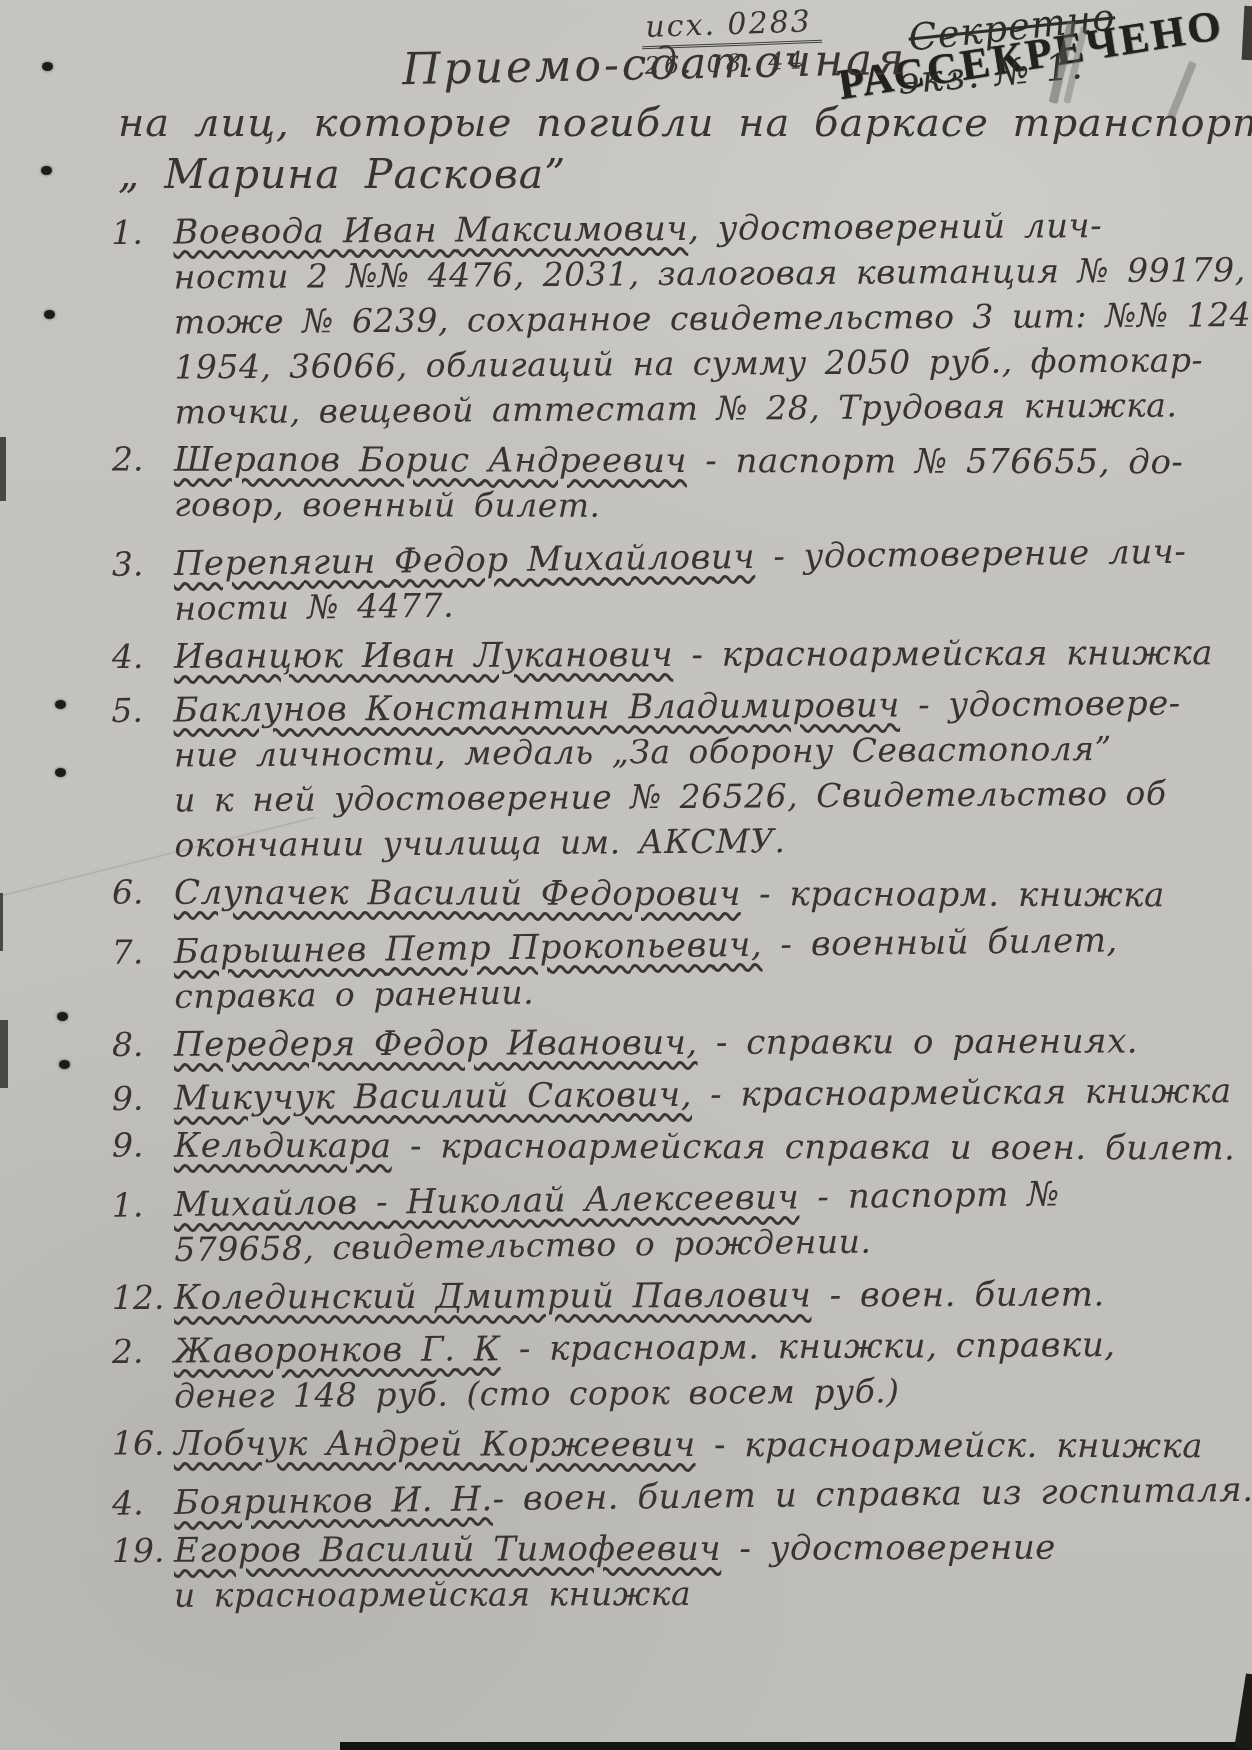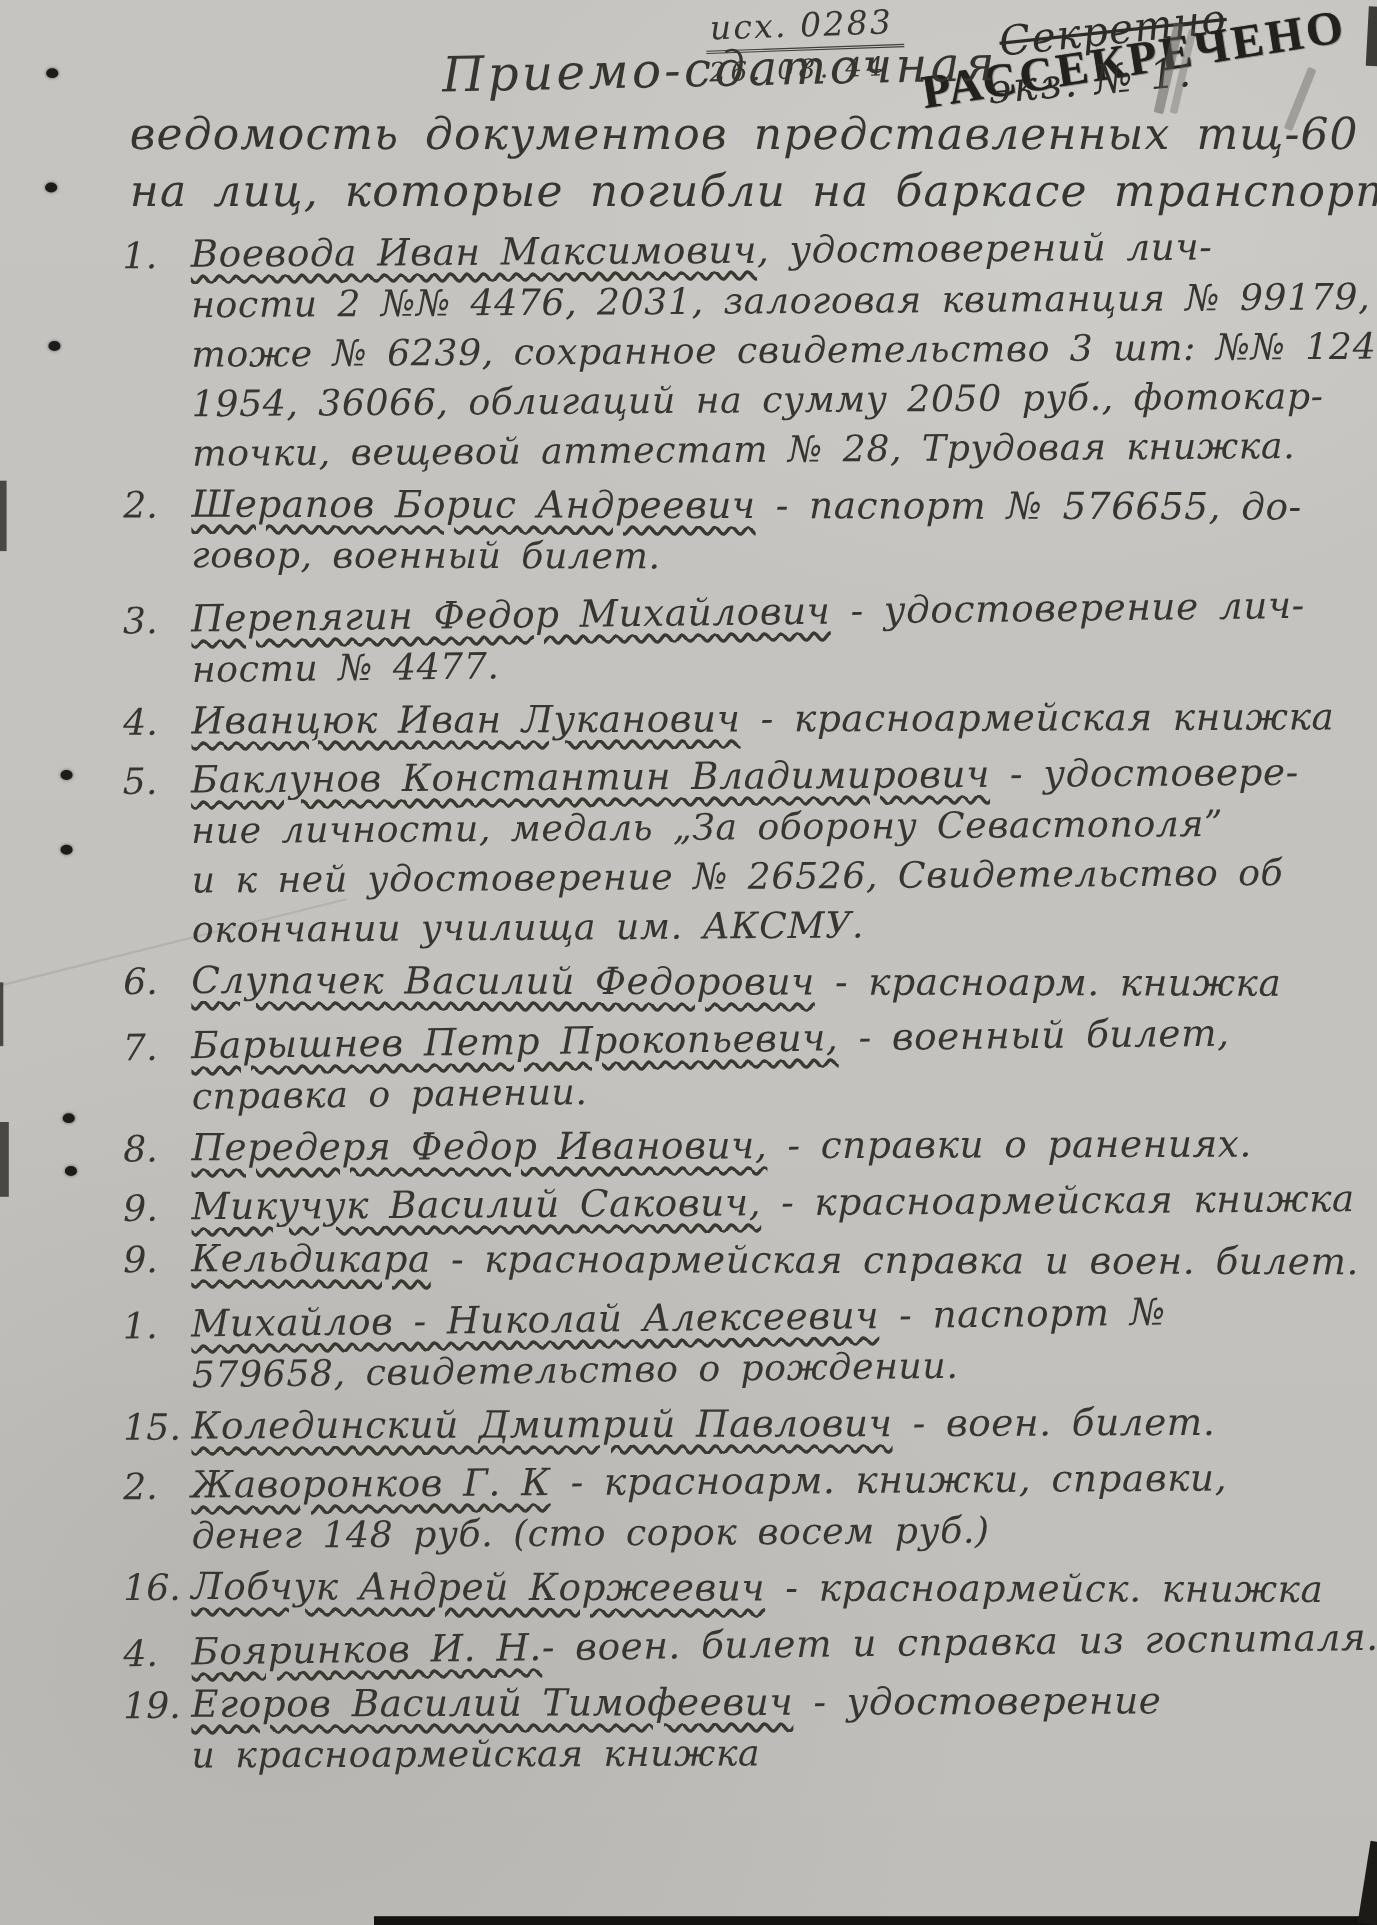--- a/index.html
+++ b/index.html
@@ -61,22 +61,22 @@
   <div class="ref-date hw">26. 08. 44</div>
 </div>
 
 <div class="secret-note hw">Секретно</div>
 <div class="stamp">РАССЕКРЕЧЕНО</div>
 <div class="copy-note hw">экз. № 1.</div>
 
 <div class="title-1 hw">Приемо-сдаточная</div>
 
 <div class="flow">
-  <div class="t-line hw">ведомость документов представленных тщ-60</div>
   <div class="t-line hw">на лиц, которые погибли на баркасе транспорта</div>
+  <div class="t-line q hw">„ Марина Раскова”</div>
   <div class="items">
       <div class="item r0">
         <span class="num">1.</span>
         <div class="line hw first"><span class="seg u">Воевода Иван Максимович</span><span class="seg">, удостоверений лич-</span></div>
         <div class="line hw"><span class="seg">ности 2 №№ 4476, 2031, залоговая квитанция № 99179,</span></div>
         <div class="line hw"><span class="seg">тоже № 6239, сохранное свидетельство 3 шт: №№ 12485,</span></div>
         <div class="line hw"><span class="seg">1954, 36066, облигаций на сумму 2050 руб., фотокар-</span></div>
         <div class="line hw"><span class="seg">точки, вещевой аттестат № 28, Трудовая книжка.</span></div>
       </div>
       <div class="item r1">
@@ -120,21 +120,21 @@
       <div class="item r1">
         <span class="num">9.</span>
         <div class="line hw first"><span class="seg u">Кельдикара</span><span class="seg"> - красноармейская справка и воен. билет.</span></div>
       </div>
       <div class="item r2">
         <span class="num">1.</span>
         <div class="line hw first"><span class="seg u">Михайлов - Николай Алексеевич</span><span class="seg"> - паспорт №</span></div>
         <div class="line hw"><span class="seg">579658, свидетельство о рождении.</span></div>
       </div>
       <div class="item r3">
-        <span class="num">15.</span>
+        <span class="num">12.</span>
         <div class="line hw first"><span class="seg u">Колединский Дмитрий Павлович</span><span class="seg"> - воен. билет.</span></div>
       </div>
       <div class="item r0">
         <span class="num">2.</span>
         <div class="line hw first"><span class="seg u">Жаворонков Г. К</span><span class="seg"> - красноарм. книжки, справки,</span></div>
         <div class="line hw"><span class="seg">денег 148 руб. (сто сорок восем руб.)</span></div>
       </div>
       <div class="item r1">
         <span class="num">16.</span>
         <div class="line hw first"><span class="seg u">Лобчук Андрей Коржеевич</span><span class="seg"> - красноармейск. книжка</span></div>

